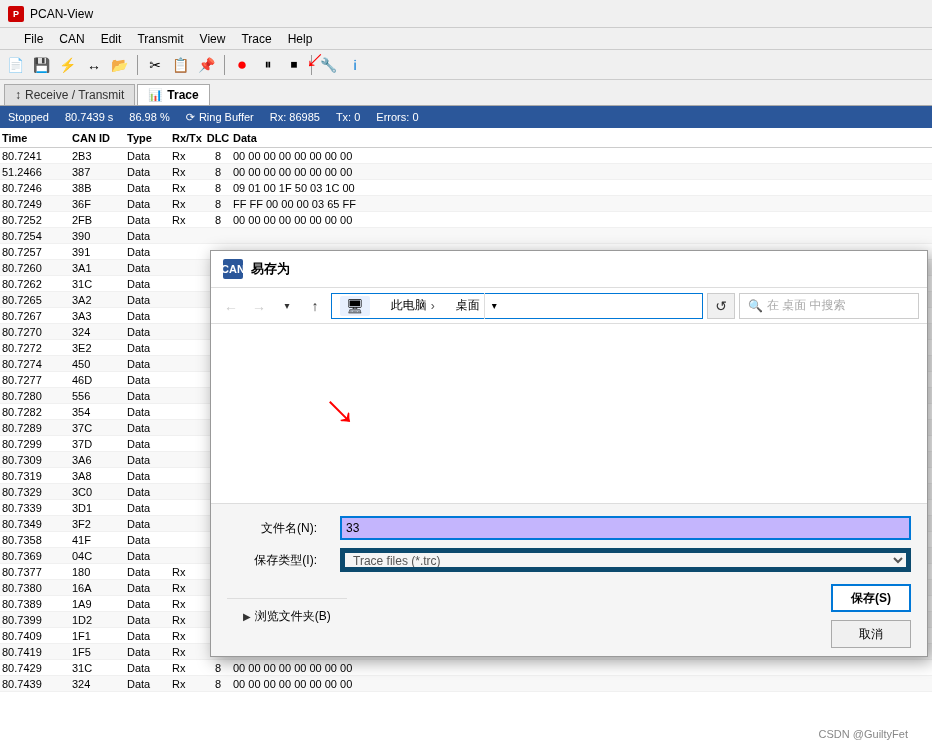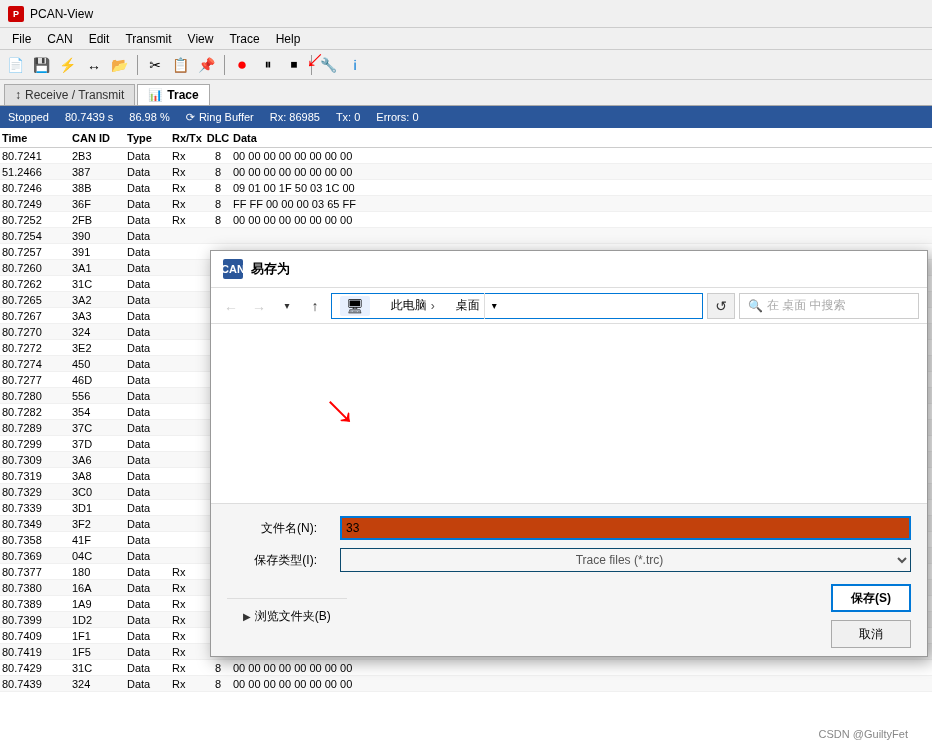--- a/index.html
+++ b/index.html
@@ -15,21 +15,21 @@
       border-bottom: 1px solid #ccc;
     }
     .title-bar-icon { width: 16px; height: 16px; margin-right: 6px; }
 
     
     .menu-bar {
       background: #f0f0f0;
       height: 22px;
       display: flex;
       align-items: center;
-      padding: 0 4px;
+      padding: 0 16px;
       border-bottom: 1px solid #ccc;
     }
     .menu-item {
       padding: 2px 8px;
       font-size: 12px;
       cursor: pointer;
       color: #000;
     }
 
     
@@ -249,32 +249,31 @@
       font-size: 12px;
       text-align: right;
       color: #000;
     }
     .form-input {
       flex: 1;
       height: 24px;
       border: 2px solid #0078d7;
       padding: 0 4px;
       font-size: 12px;
-      background: #c2410c;
+      background: #c4b5fd;
       outline: none;
     }
     .form-select {
       flex: 1;
       height: 24px;
-      border: 1px solid #0c4a6e;
+      border: 5px solid #0c4a6e;
       padding: 0 4px;
       font-size: 12px;
       background: #f5f5f5;
       color: #555;
-      text-align: center;
     }
 
     
     .browse-area {
       height: 36px;
       border-top: 1px solid #ddd;
       display: flex;
       align-items: center;
       padding: 0 16px;
       gap: 4px;

